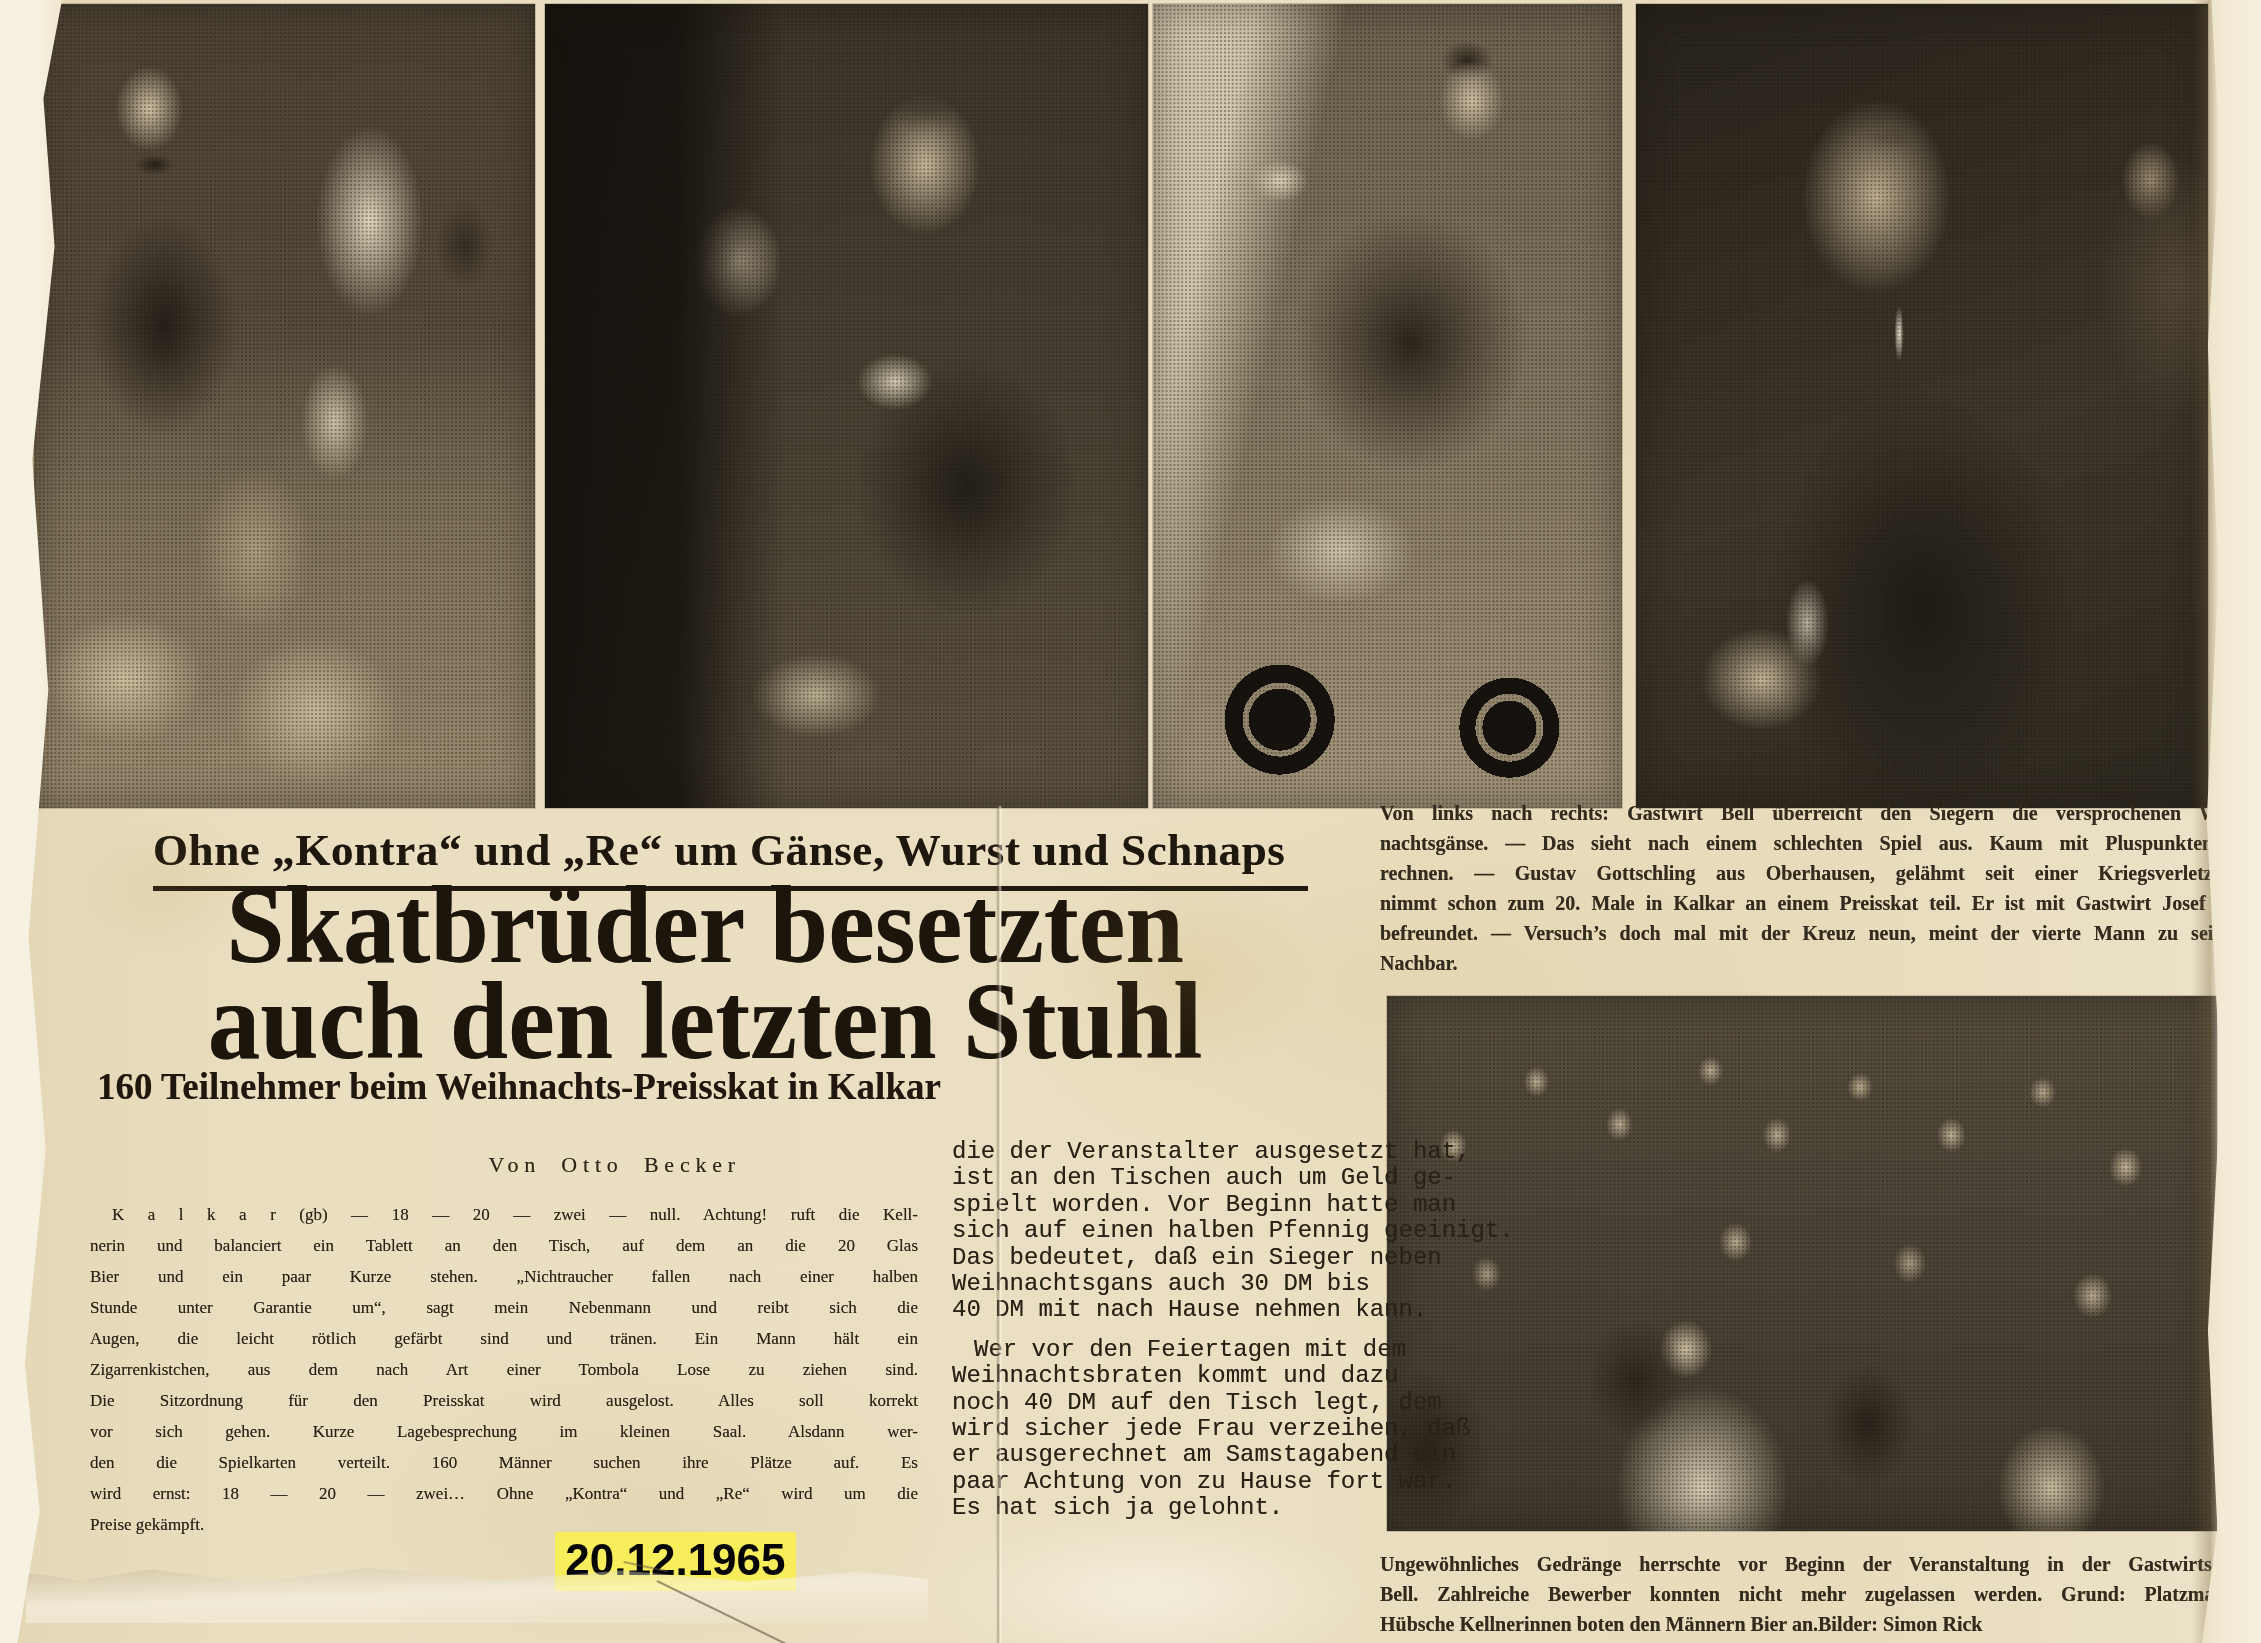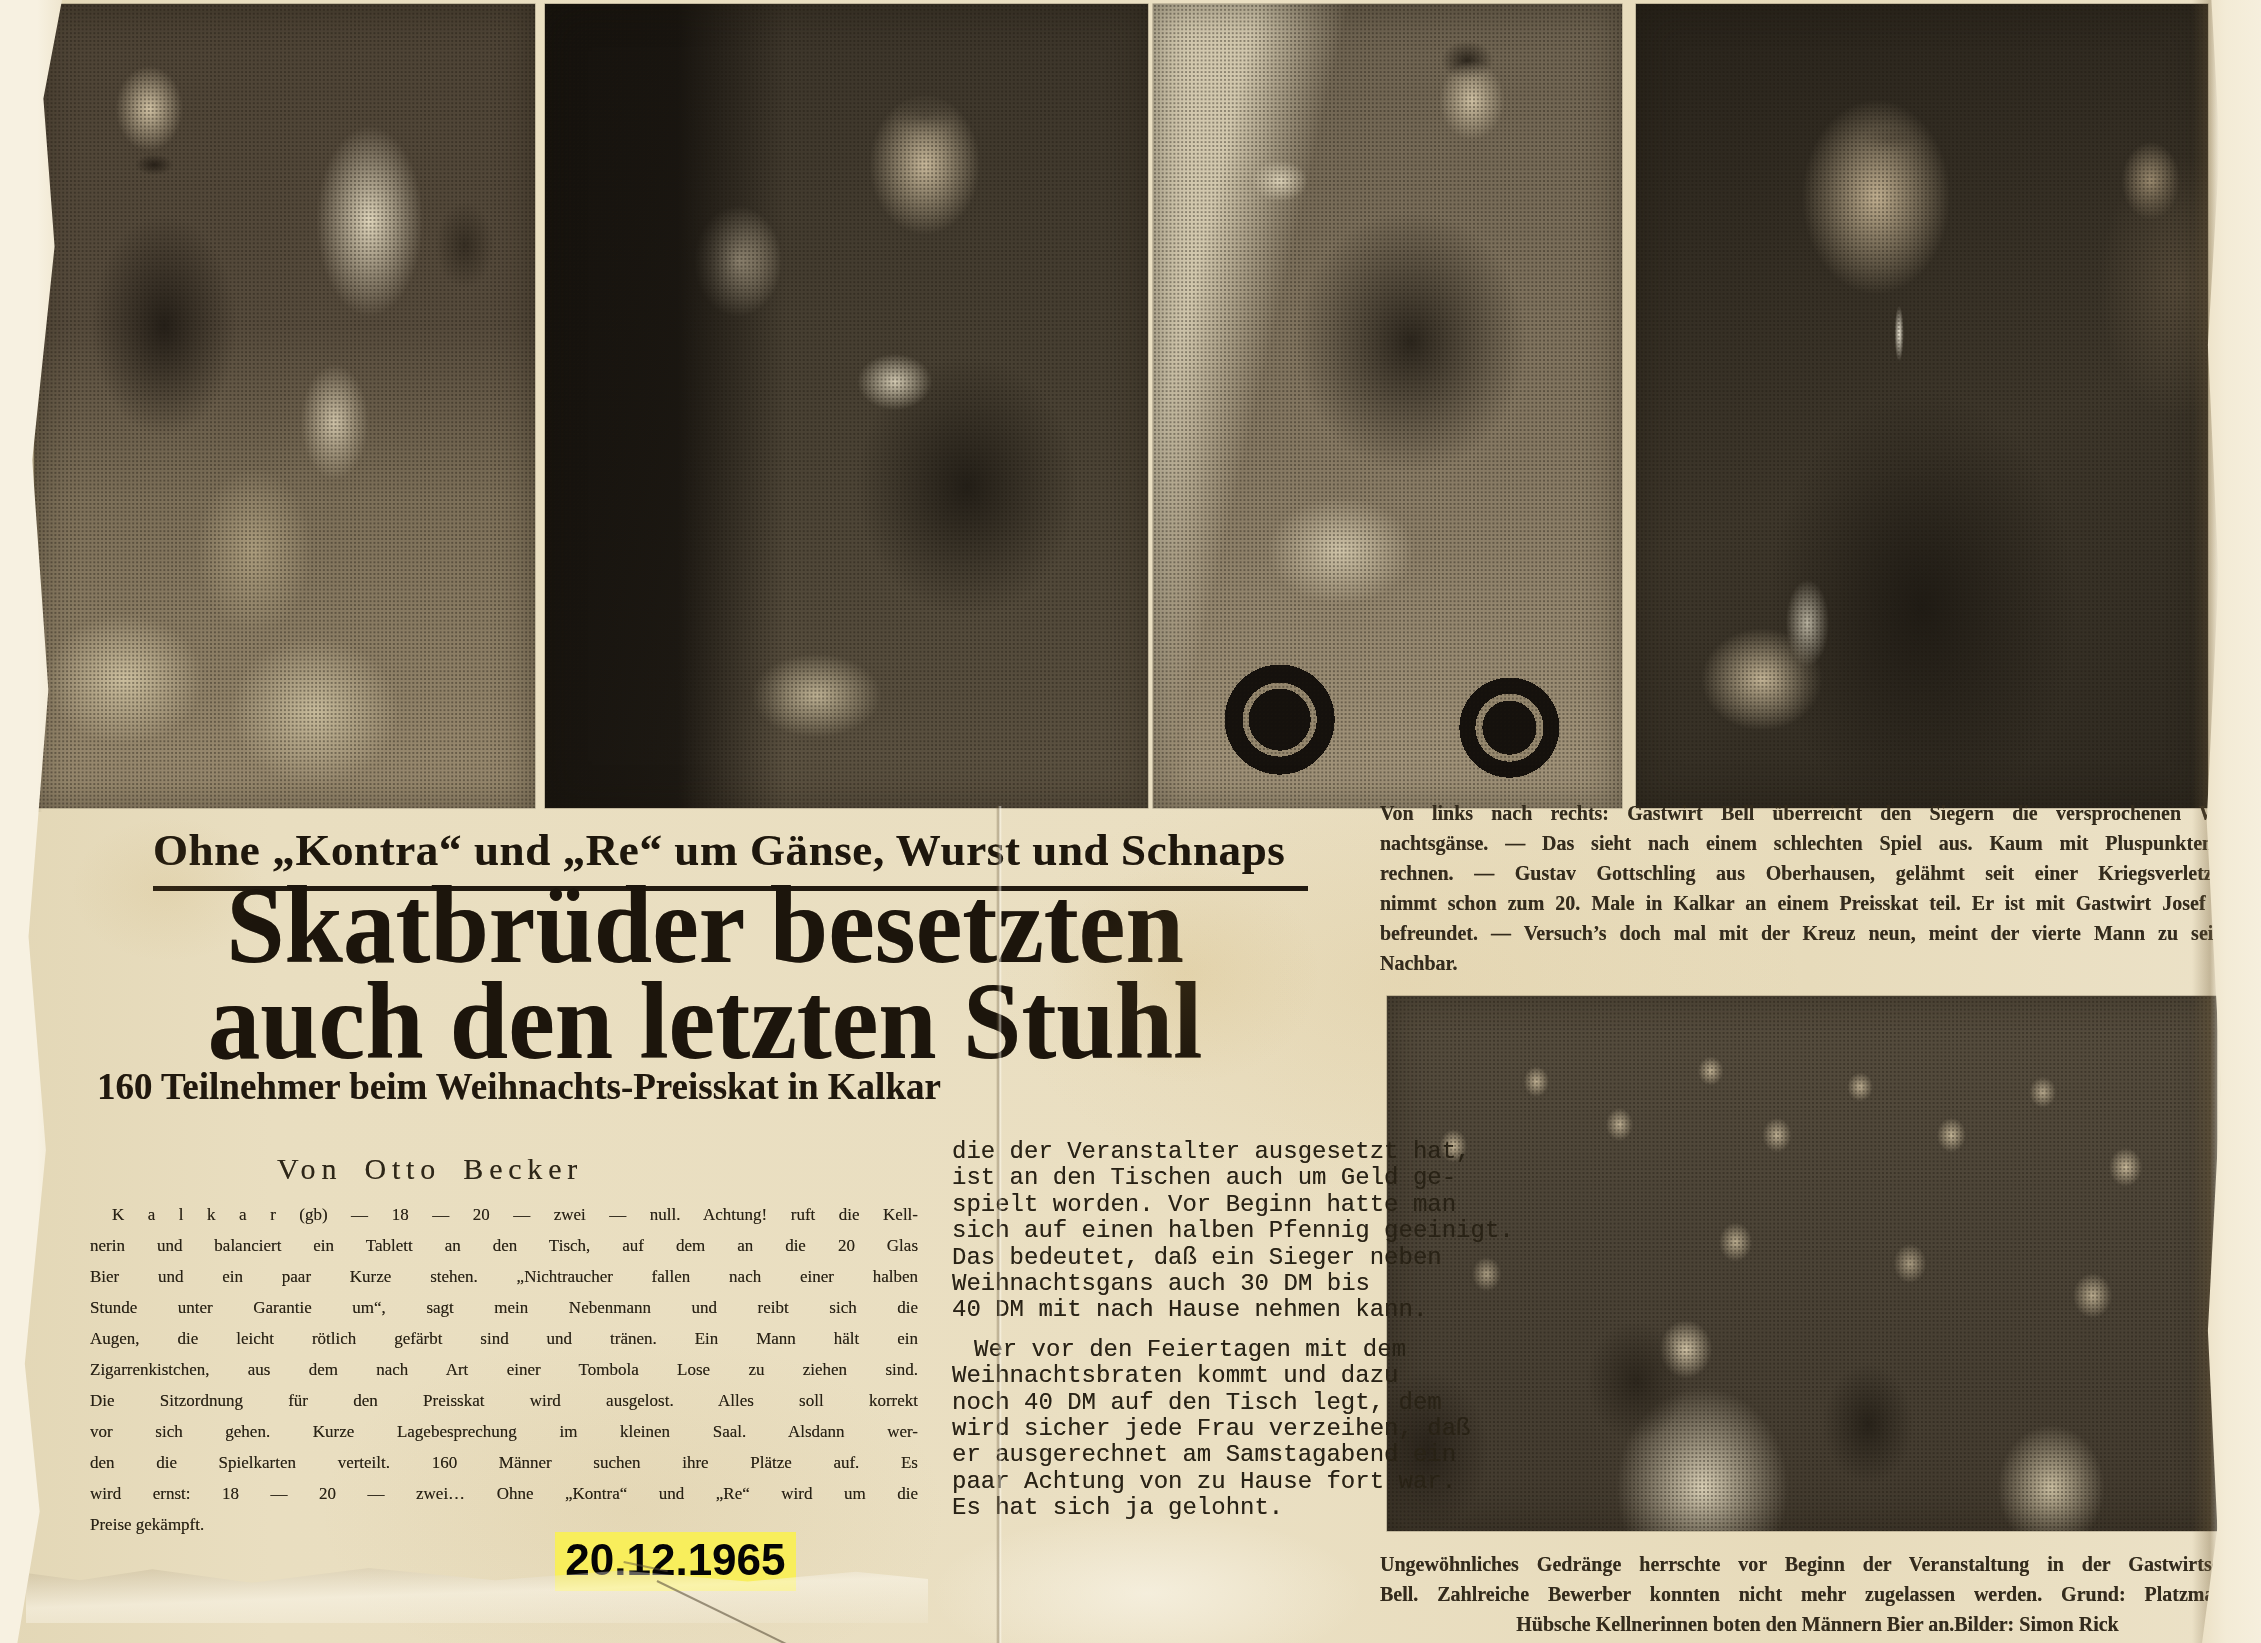--- a/index.html
+++ b/index.html
@@ -20,33 +20,33 @@
   }
   .txt{position:absolute; color:#272116; text-shadow:0 0 0.6px rgba(60,48,28,.55);}
   .kicker{
     left:153px; top:824px; width:1155px;
     font-size:45px; font-weight:bold; letter-spacing:0.6px; white-space:nowrap;
     padding-bottom:10.3px; border-bottom:5.8px solid #221a10; color:#1e170d;
   }
   .headline{left:64px; top:878px; width:1282px; text-align:center; color:#1c150c;}
   .headline .hl{font-size:105px; line-height:96px; font-weight:bold; letter-spacing:0px; white-space:nowrap; transform:scaleY(1.04);}
   .subhead{left:97px; top:1065px; width:889px; font-size:37px; font-weight:bold; white-space:nowrap; color:#20180e;}
-  .byline{left:277px; top:1152px; width:464px; text-align:left; font-size:30px; letter-spacing:5.8px; word-spacing:9px; color:#2e2719;}
+  .byline{left:277px; top:1152px; width:464px; text-align:right; font-size:22px; letter-spacing:5.8px; word-spacing:9px; color:#2e2719;}
   .bodycol{position:absolute;}
   .bodycol .ln{
     font-size:17px; line-height:31px; height:31px; white-space:nowrap;
     text-align:justify; text-align-last:justify; color:#282216; text-shadow:0 0 0.6px rgba(60,48,28,.55);
   }
   .bodycol .ln.end{text-align-last:left;}
   .bodycol .ln.indent{padding-left:22px;}
   .colmid .ln{font-size:24px; line-height:26.4px; height:26.4px;font-family:Liberation Mono, monospace;}
   .parasep{height:13px;}
   .caption .ln{font-size:20px; line-height:30px; height:30px; font-weight:bold; color:#332b1d;}
   .caption-bottom .ln{line-height:30px; height:30px;}
-  .credit-row{display:flex; justify-content:center;}
+  .credit-row{display:flex; justify-content:flex-start;}
   .credit-row .left-part{text-align:left;}
   .credit-row .credit{font-weight:bold;}
   .datestamp{
     position:absolute; left:555px; top:1532px; background:#f8ee5c; color:#050505;
     font-family:"Liberation Sans", sans-serif; font-weight:bold; font-size:44px;
     padding:3.2px 10.3px 5.8px 10.3px; letter-spacing:0px;
   }
   
   .tear{position:absolute; top:0; height:1643px; z-index:20;}
   .tear-left{

